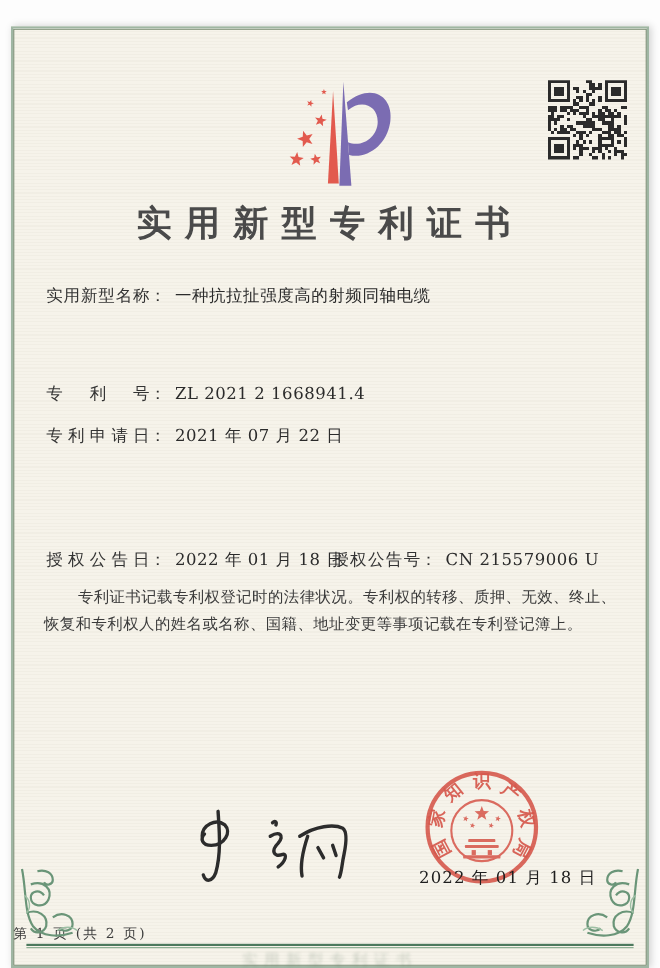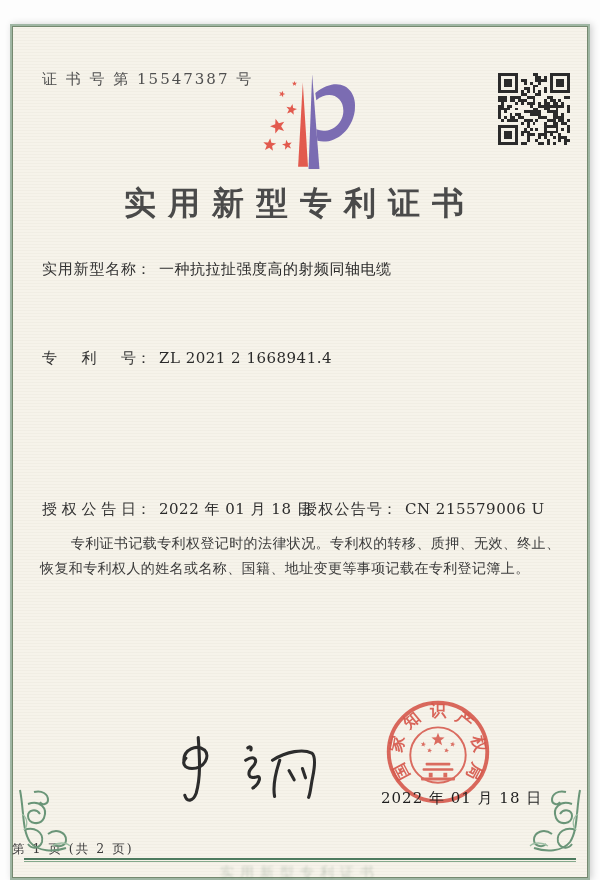--- a/index.html
+++ b/index.html
@@ -44,21 +44,20 @@
   .ghost { position:absolute; left:0; top:838px; width:100%; text-align:center;
     font-size:14px; letter-spacing:6px; color:rgba(110,132,112,0.32); filter:blur(1.3px); }
 </style>
 </head>
 <body>
 
 <div class="scan-bg"></div>
 
 <div class="paper">
 
-  <div class="cert-no">证 书 号 第 15547387 号</div>
 
   <svg class="logo" viewBox="0 0 100 100">
     <g id="logo-stars" fill="#e25a4e">
         <polygon points="18.78,48.83 22.02,53.02 27.13,51.68 24.15,56.04 27.00,60.49 21.93,59.01 18.58,63.10 18.43,57.82 13.50,55.89 18.48,54.11"></polygon>
         <polygon points="35.09,34.61 35.70,38.44 39.46,39.37 36.01,41.14 36.28,45.00 33.54,42.26 29.95,43.72 31.71,40.26 29.21,37.30 33.04,37.90"></polygon>
         <polygon points="13.65,67.53 14.82,71.96 19.35,72.62 15.50,75.10 16.28,79.61 12.73,76.72 8.67,78.85 10.33,74.58 7.05,71.38 11.62,71.64"></polygon>
         <polygon points="29.01,69.10 30.87,72.09 34.35,71.54 32.09,74.24 33.68,77.38 30.42,76.06 27.92,78.55 28.17,75.03 25.03,73.43 28.45,72.58"></polygon>
         <polygon points="25.95,21.94 26.08,24.19 28.20,24.95 26.10,25.77 26.03,28.03 24.60,26.28 22.44,26.92 23.66,25.02 22.38,23.16 24.57,23.73"></polygon>
         <polygon points="37.00,12.40 37.64,14.12 39.47,14.20 38.04,15.34 38.53,17.10 37.00,16.09 35.47,17.10 35.96,15.34 34.53,14.20 36.36,14.12"></polygon>
       </g>
@@ -376,20 +375,23 @@
     </svg>
 
   <div class="title">实用新型专利证书</div>
 
   <div class="row" style="top:234px">
     <span class="lbl">实用新型名称</span><span class="colon">：</span><span class="val">一种抗拉扯强度高的射频同轴电缆</span>
   </div>
   <div class="row" style="top:323px">
     <span class="lbl">专利号</span><span class="colon">：</span><span class="val">ZL 2021 2 1668941.4</span>
   </div>
+  <div class="row" style="top:361px">
+    <span class="lbl">专利申请日</span><span class="colon">：</span><span class="val">2021 年 07 月 22 日</span>
+  </div>
   <div class="row" style="top:474px">
     <span class="lbl">授权公告日</span><span class="colon">：</span><span class="val">2022 年 01 月 18 日</span>
     <span class="pair2">
       <span class="lbl" style="width:80px">授权公告号</span><span class="colon">：</span><span class="val">CN 215579006 U</span>
     </span>
   </div>
 
   <div class="body-text">
     <p>专利证书记载专利权登记时的法律状况。专利权的转移、质押、无效、终止、恢复和专利权人的姓名或名称、国籍、地址变更等事项记载在专利登记簿上。</p>
   </div>

